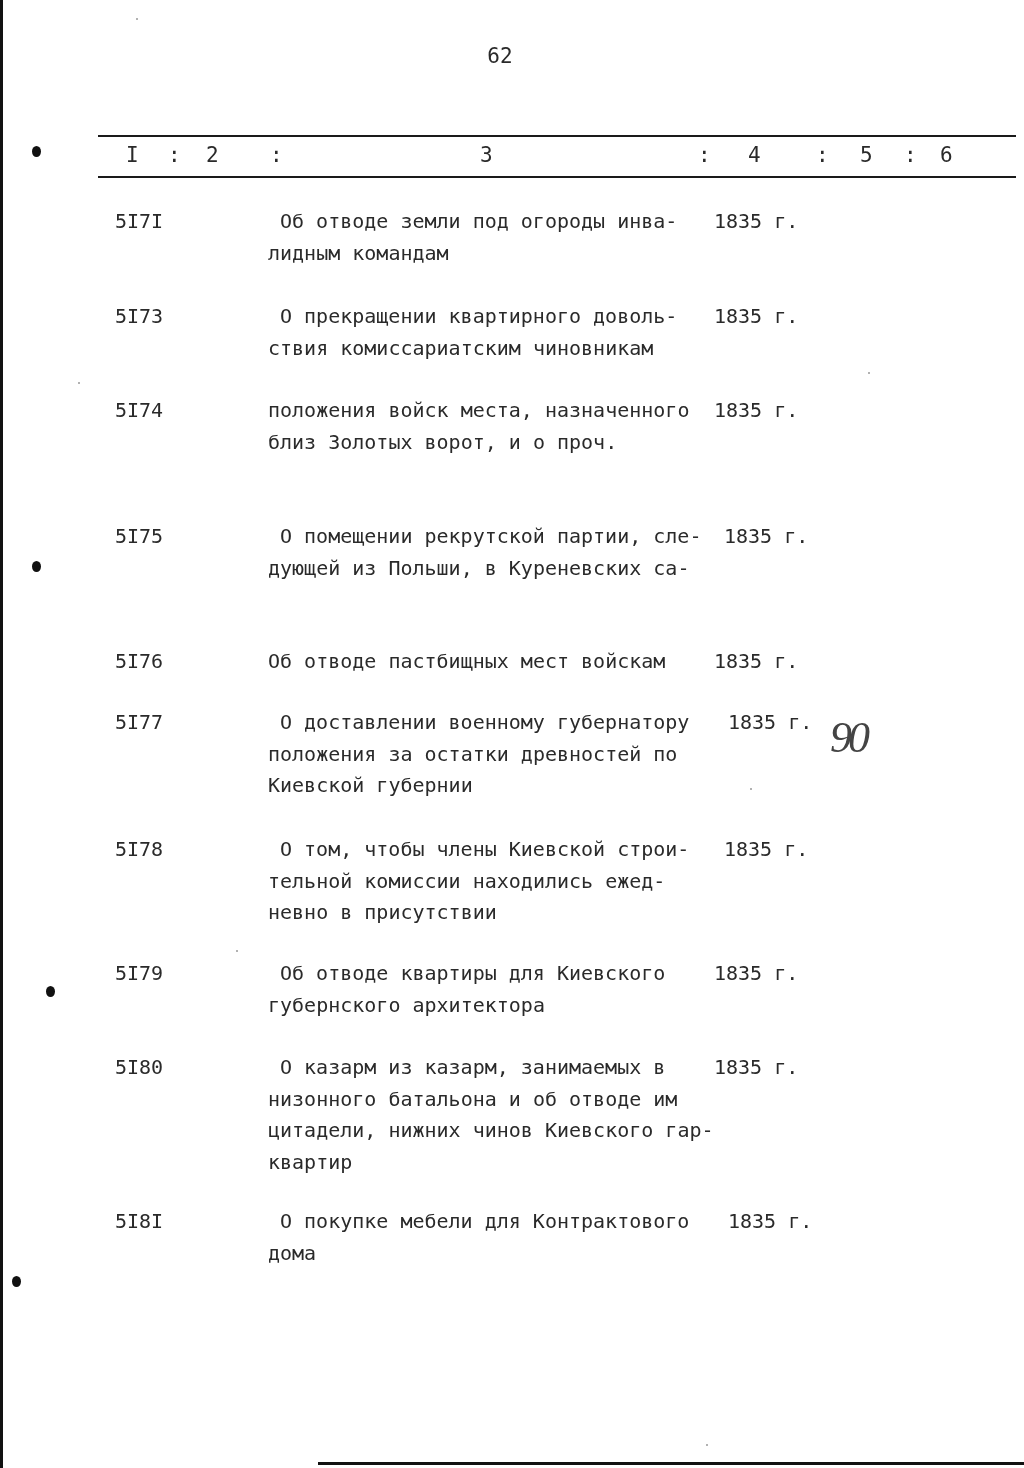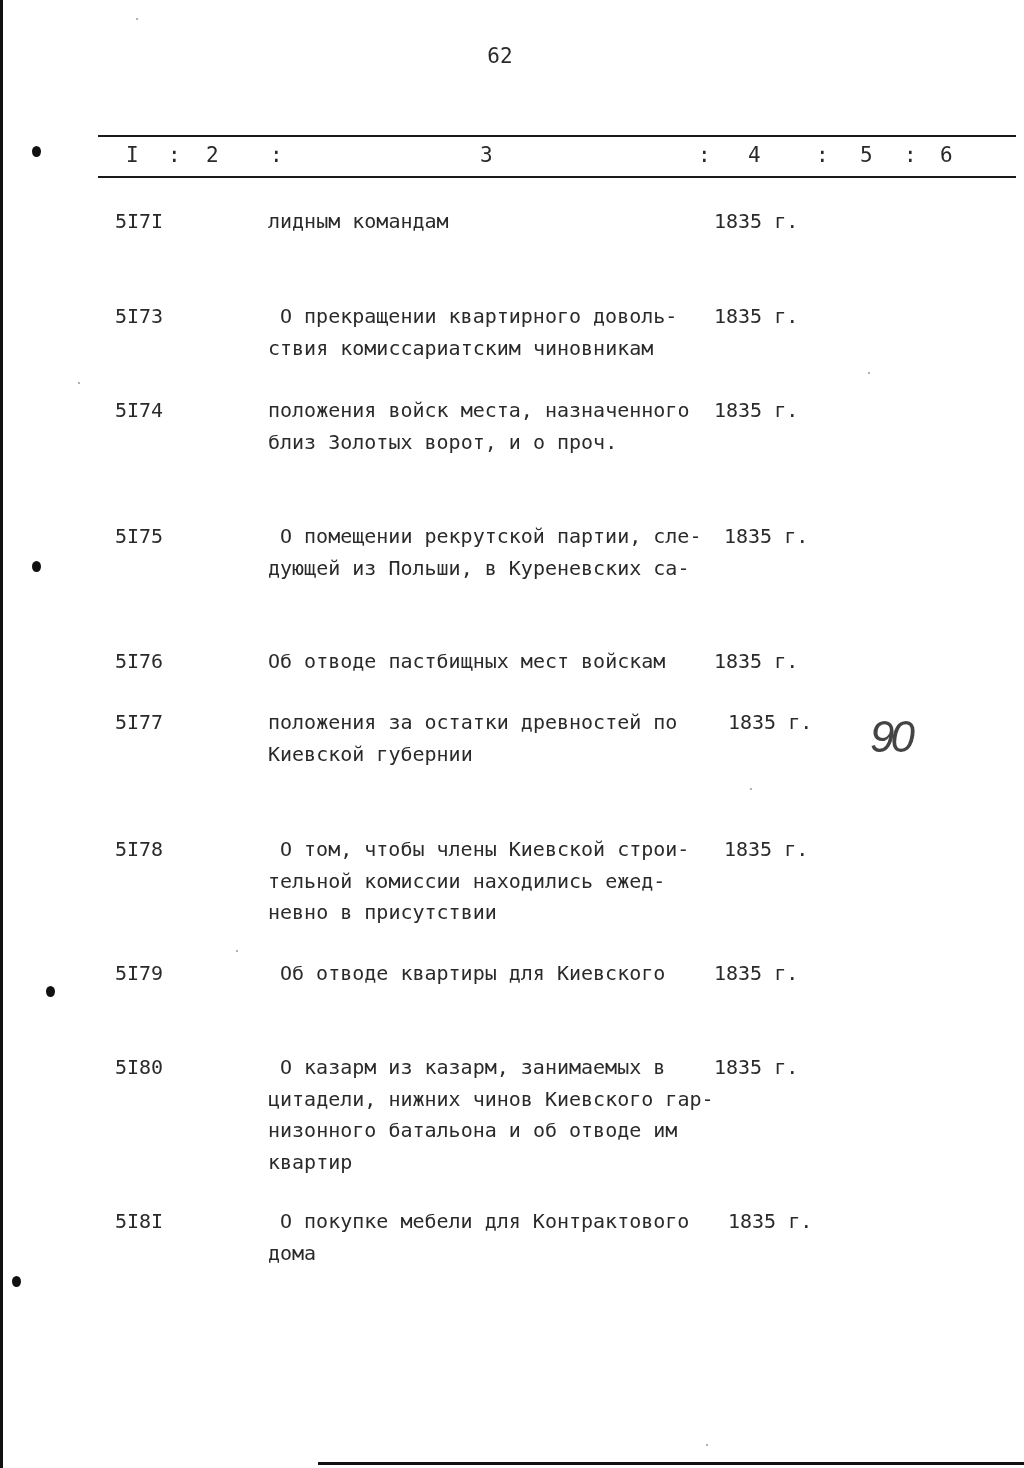--- a/index.html
+++ b/index.html
@@ -8,21 +8,21 @@
   .left-edge { position:absolute; left:0; top:0; width:3px; height:1468px; background:#111; }
   .page-num { position:absolute; top:44px; left:0; width:1000px; text-align:center; font-size:21px; }
   .rule { position:absolute; left:98px; width:918px; height:2px; background:#1a1a1a; }
   .hdr { position:absolute; top:143px; left:98px; width:918px; height:28px; font-size:21px; }
   .hdr span { position:absolute; top:0; }
   .punch { position:absolute; width:9px; height:11px; border-radius:50%; background:#111; }
   .row { position:absolute; left:0; width:1024px; font-size:20px; line-height:31.5px; }
   .row .num { position:absolute; left:115px; top:0; }
   .row .desc { position:absolute; left:268px; top:0; width:440px; white-space:pre; }
   .row .year { position:absolute; left:714px; top:0; white-space:pre;text-align:right; }
-  .handwritten { position:absolute; left:870px; top:712px; font-family:Liberation Sans, sans-serif;
+  .handwritten { position:absolute; left:830px; top:712px; font-family:Liberation Serif, serif;
                  font-size:44px; font-style:italic; color:#444; letter-spacing:-4px; }
   .bottom-rule { position:absolute; left:318px; top:1462px; width:706px; height:3px; background:#111; }
   .speck { position:absolute; width:2px; height:2px; background:#999; border-radius:50%; }
 </style>
 </head>
 <body>
 
 <div class="left-edge"></div>
 
 <div class="page-num">62</div>
@@ -38,21 +38,21 @@
   <span style="left:650px">4</span>
   <span style="left:718px">:</span>
   <span style="left:762px">5</span>
   <span style="left:806px">:</span>
   <span style="left:842px">6</span>
 </div>
 <div class="rule" style="top:176px"></div>
 
 <div class="row" style="top:206px">
   <div class="num">5I7I</div>
-  <div class="desc"><div>лидным командам</div></div>
+  <div class="desc"><div style="padding-left:12px">Об отводе земли под огороды инва-</div><div>лидным командам</div></div>
   <div class="year">1835 г.</div>
 </div>
 
 <div class="row" style="top:301px">
   <div class="num">5I73</div>
   <div class="desc"><div style="padding-left:12px">О прекращении квартирного доволь-</div><div>ствия комиссариатским чиновникам</div></div>
   <div class="year">1835 г.</div>
 </div>
 
 <div class="row" style="top:395px">
@@ -68,41 +68,41 @@
 </div>
 
 <div class="row" style="top:646px">
   <div class="num">5I76</div>
   <div class="desc"><div>Об отводе пастбищных мест войскам</div></div>
   <div class="year">1835 г.</div>
 </div>
 
 <div class="row" style="top:707px">
   <div class="num">5I77</div>
-  <div class="desc"><div>положения за остатки древностей по</div><div>Киевской губернии</div></div>
+  <div class="desc"><div style="padding-left:12px">О доставлении военному губернатору</div><div>положения за остатки древностей по</div><div>Киевской губернии</div></div>
   <div class="year" style="left:728px">1835 г.</div>
 </div>
 
 <div class="handwritten">90</div>
 
 <div class="row" style="top:834px">
   <div class="num">5I78</div>
   <div class="desc"><div style="padding-left:12px">О том, чтобы члены Киевской строи-</div><div>тельной комиссии находились ежед-</div><div>невно в присутствии</div></div>
   <div class="year" style="left:724px">1835 г.</div>
 </div>
 
 <div class="row" style="top:958px">
   <div class="num">5I79</div>
-  <div class="desc"><div style="padding-left:12px">Об отводе квартиры для Киевского</div></div>
+  <div class="desc"><div style="padding-left:12px">Об отводе квартиры для Киевского</div><div>губернского архитектора</div></div>
   <div class="year">1835 г.</div>
 </div>
 
 <div class="row" style="top:1052px">
   <div class="num">5I80</div>
-  <div class="desc"><div style="padding-left:12px">О казарм из казарм, занимаемых в</div><div>цитадели, нижних чинов Киевского гар-</div><div>низонного батальона и об отводе им</div><div>квартир</div></div>
+  <div class="desc"><div style="padding-left:12px">О казарм из казарм, занимаемых в</div><div>низонного батальона и об отводе им</div><div>цитадели, нижних чинов Киевского гар-</div><div>квартир</div></div>
   <div class="year">1835 г.</div>
 </div>
 
 <div class="row" style="top:1206px">
   <div class="num">5I8I</div>
   <div class="desc"><div style="padding-left:12px">О покупке мебели для Контрактового</div><div>дома</div></div>
   <div class="year" style="left:728px">1835 г.</div>
 </div>
 
 <div class="punch" style="left:32px;top:146px"></div>

